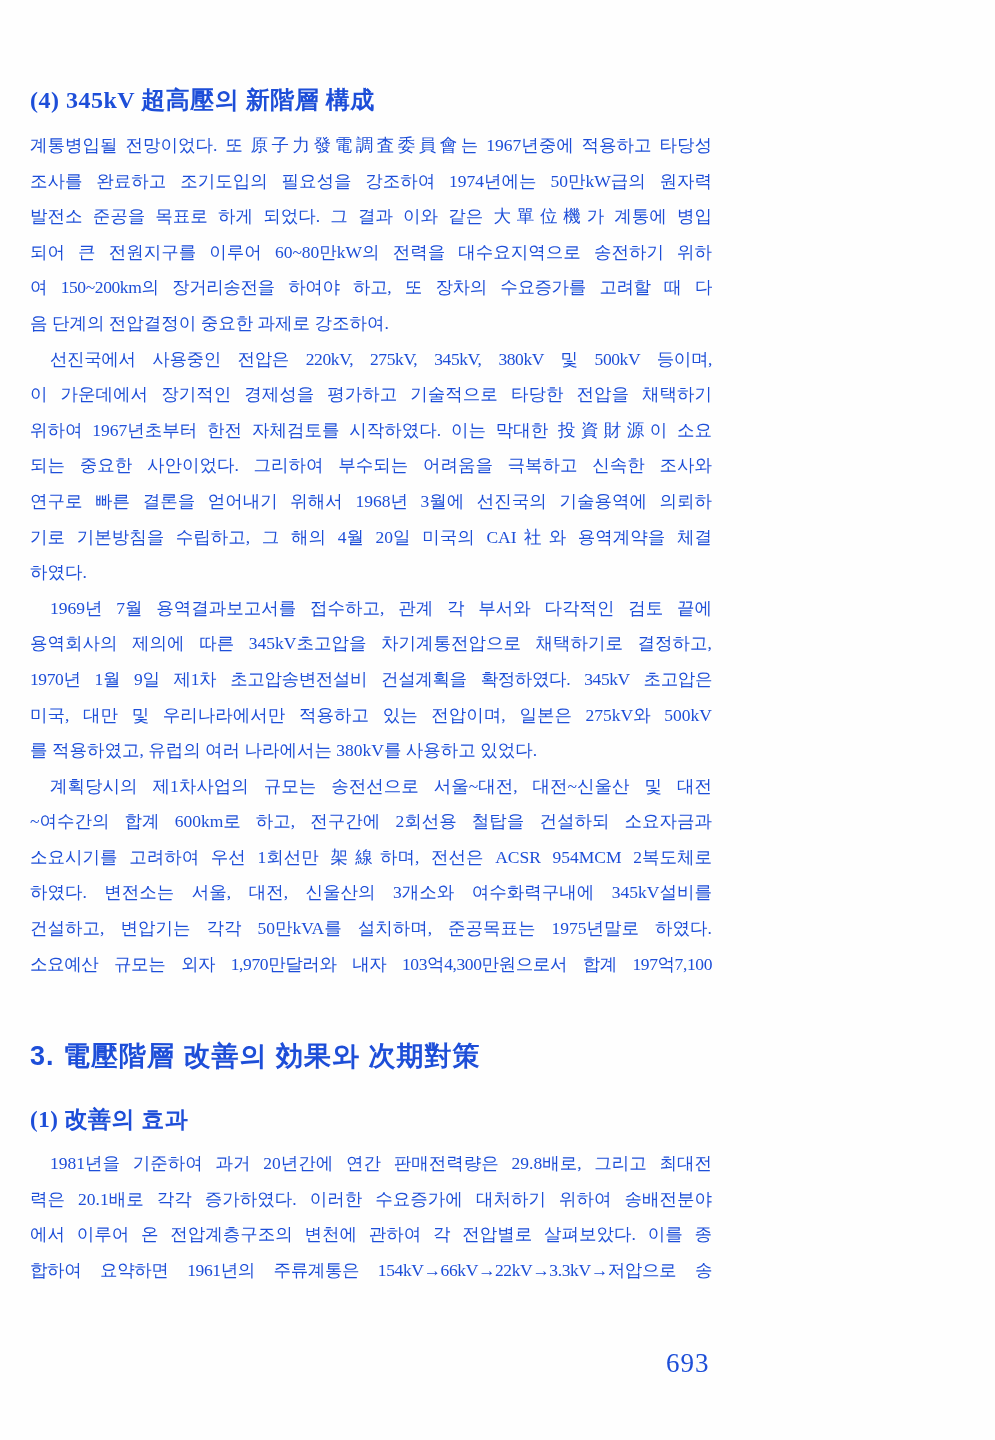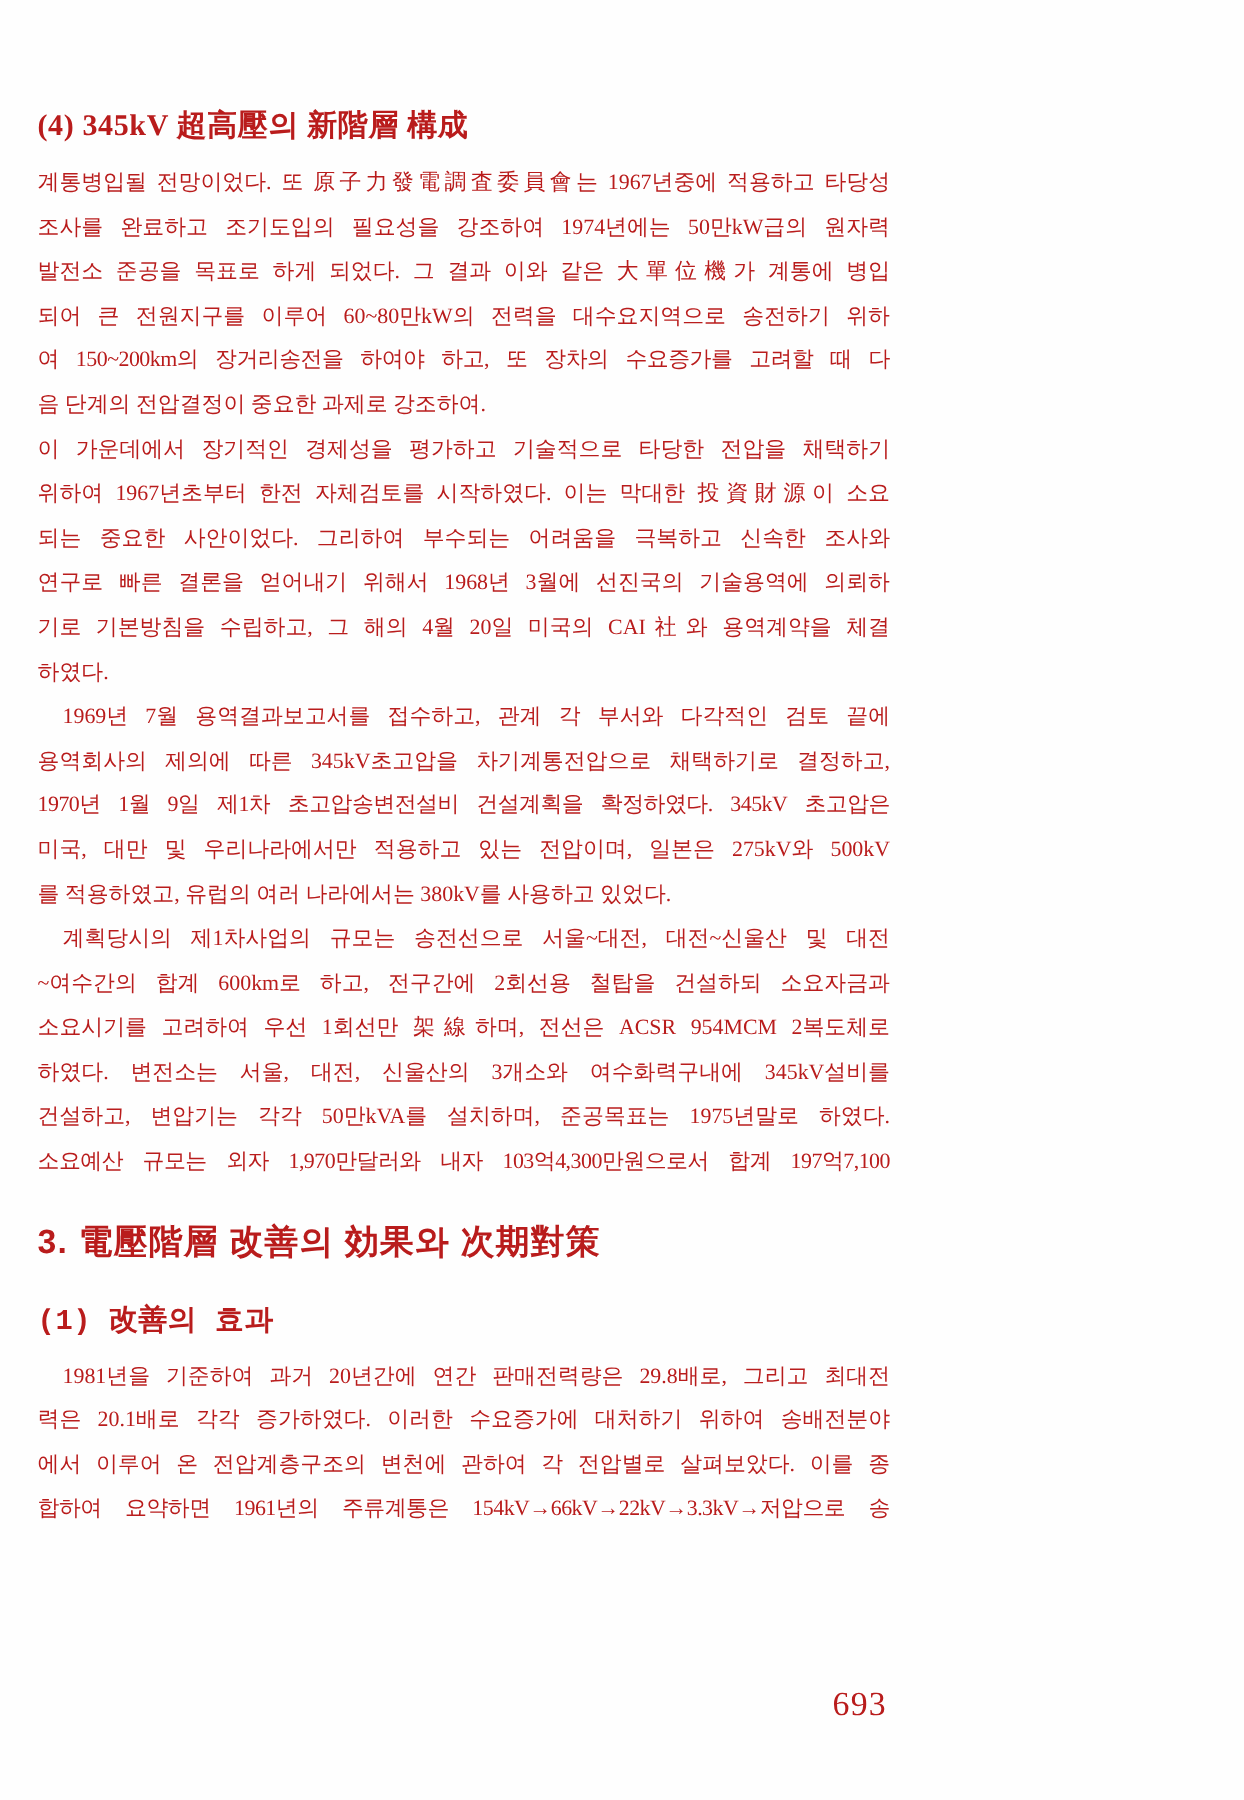--- a/index.html
+++ b/index.html
@@ -6,21 +6,21 @@
     margin: 0;
     padding: 0;
     background: #ffffff;
   }
   .page {
     position: relative;
     width: 995px;
     height: 1440px;
     background: #fefefe;
     overflow: hidden;
-    color: #b91c1c;
+    color: #1d4ed8;
     font-family: "Liberation Serif", "DejaVu Serif", serif;
   }
   .text-col {
     position: absolute;
     left: 30px;
     top: 84px;
     width: 682px;
   }
   .doc-title {
     height: 44px;
@@ -44,36 +44,36 @@
     text-align-last: left;
   }
   .in {
     padding-left: 20px;
   }
   .tight {
     letter-spacing: -0.4px;
     word-spacing: -1px;
   }
   .h-main {
-    margin-top: 24px;
+    margin-top: 52px;
     height: 44px;
     line-height: 44px;
     font-size: 27px;
     font-weight: bold;
     font-family: "Liberation Sans", "DejaVu Sans", sans-serif;
     letter-spacing: 1px;
     white-space: nowrap;
   }
   .h-sub {
     margin-top: 22px;
     height: 40px;
     line-height: 40px;
     font-size: 23px;
     font-weight: bold;
-    font-family: Liberation Mono, monospace;
+    font-family: Liberation Serif, serif;
     letter-spacing: 0.5px;
     white-space: nowrap;
   }
   .body-2 {
     margin-top: 6px;
   }
   .page-number {
     position: absolute;
     left: 666px;
     top: 1348px;
@@ -89,20 +89,21 @@
 
     <div class="doc-title">(4) 345kV 超高壓의 新階層 構成</div>
 
     <div class="ln j">계통병입될 전망이었다. 또 原子力發電調査委員會는 1967년중에 적용하고 타당성</div>
     <div class="ln j">조사를 완료하고 조기도입의 필요성을 강조하여 1974년에는 50만kW급의 원자력</div>
     <div class="ln j">발전소 준공을 목표로 하게 되었다. 그 결과 이와 같은 大單位機가 계통에 병입</div>
     <div class="ln j">되어 큰 전원지구를 이루어 60~80만kW의 전력을 대수요지역으로 송전하기 위하</div>
     <div class="ln j tight">여 150~200km의 장거리송전을 하여야 하고, 또 장차의 수요증가를 고려할 때 다</div>
     <div class="ln end">음 단계의 전압결정이 중요한 과제로 강조하여.</div>
 
+    <div class="ln j in tight">선진국에서 사용중인 전압은 220kV, 275kV, 345kV, 380kV 및 500kV 등이며,</div>
     <div class="ln j">이 가운데에서 장기적인 경제성을 평가하고 기술적으로 타당한 전압을 채택하기</div>
     <div class="ln j">위하여 1967년초부터 한전 자체검토를 시작하였다. 이는 막대한 投資財源이 소요</div>
     <div class="ln j">되는 중요한 사안이었다. 그리하여 부수되는 어려움을 극복하고 신속한 조사와</div>
     <div class="ln j">연구로 빠른 결론을 얻어내기 위해서 1968년 3월에 선진국의 기술용역에 의뢰하</div>
     <div class="ln j">기로 기본방침을 수립하고, 그 해의 4월 20일 미국의 CAI社와 용역계약을 체결</div>
     <div class="ln end">하였다.</div>
 
     <div class="ln j in">1969년 7월 용역결과보고서를 접수하고, 관계 각 부서와 다각적인 검토 끝에</div>
     <div class="ln j">용역회사의 제의에 따른 345kV초고압을 차기계통전압으로 채택하기로 결정하고,</div>
     <div class="ln j tight">1970년 1월 9일 제1차 초고압송변전설비 건설계획을 확정하였다. 345kV 초고압은</div>

